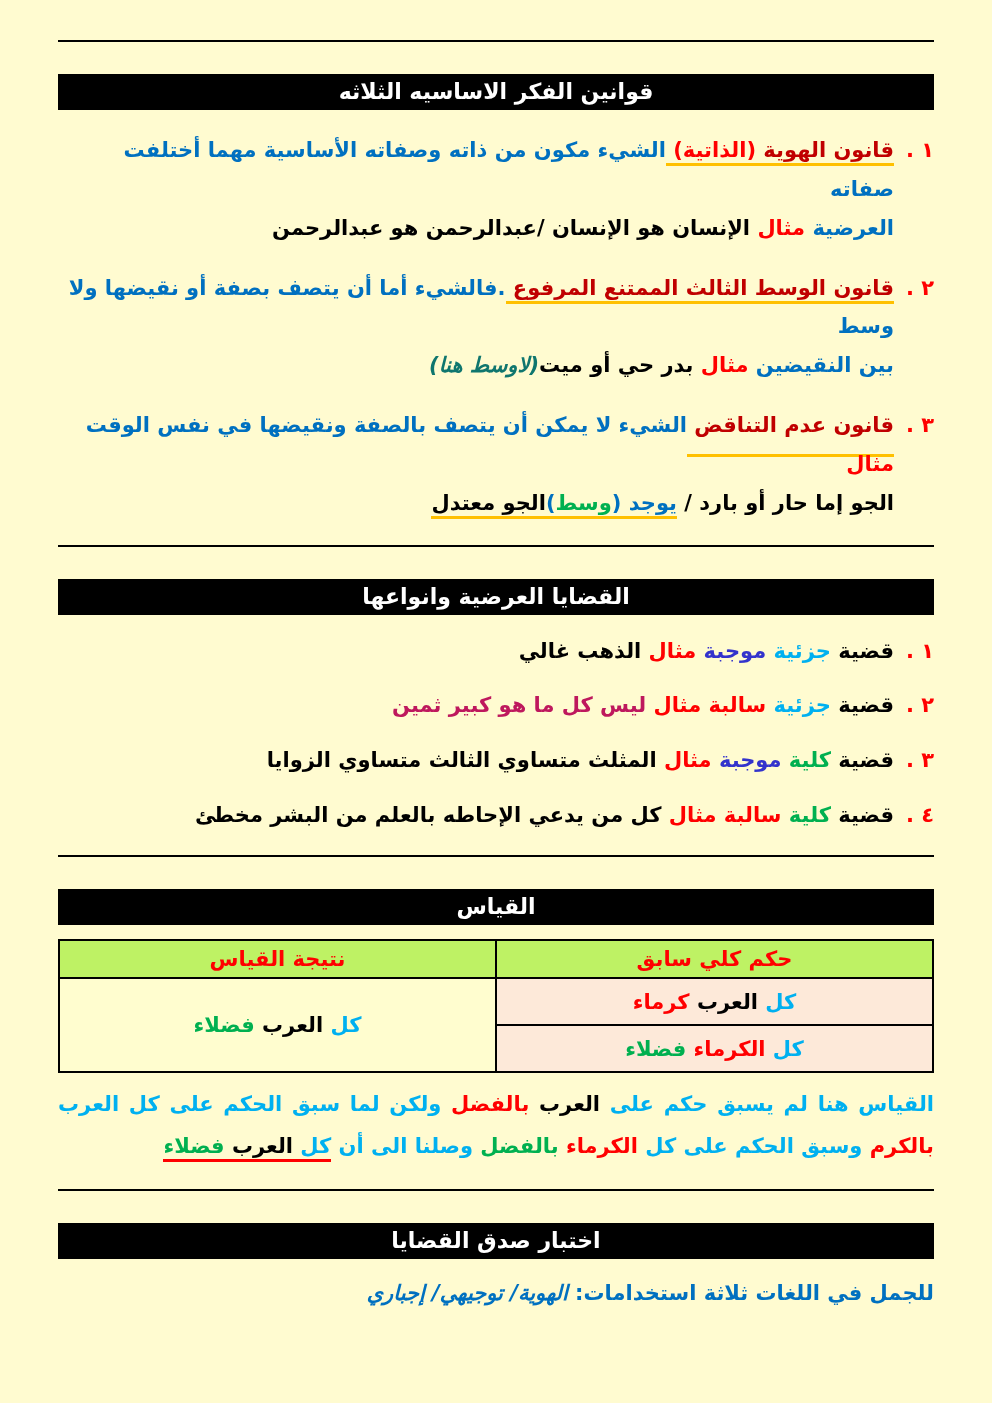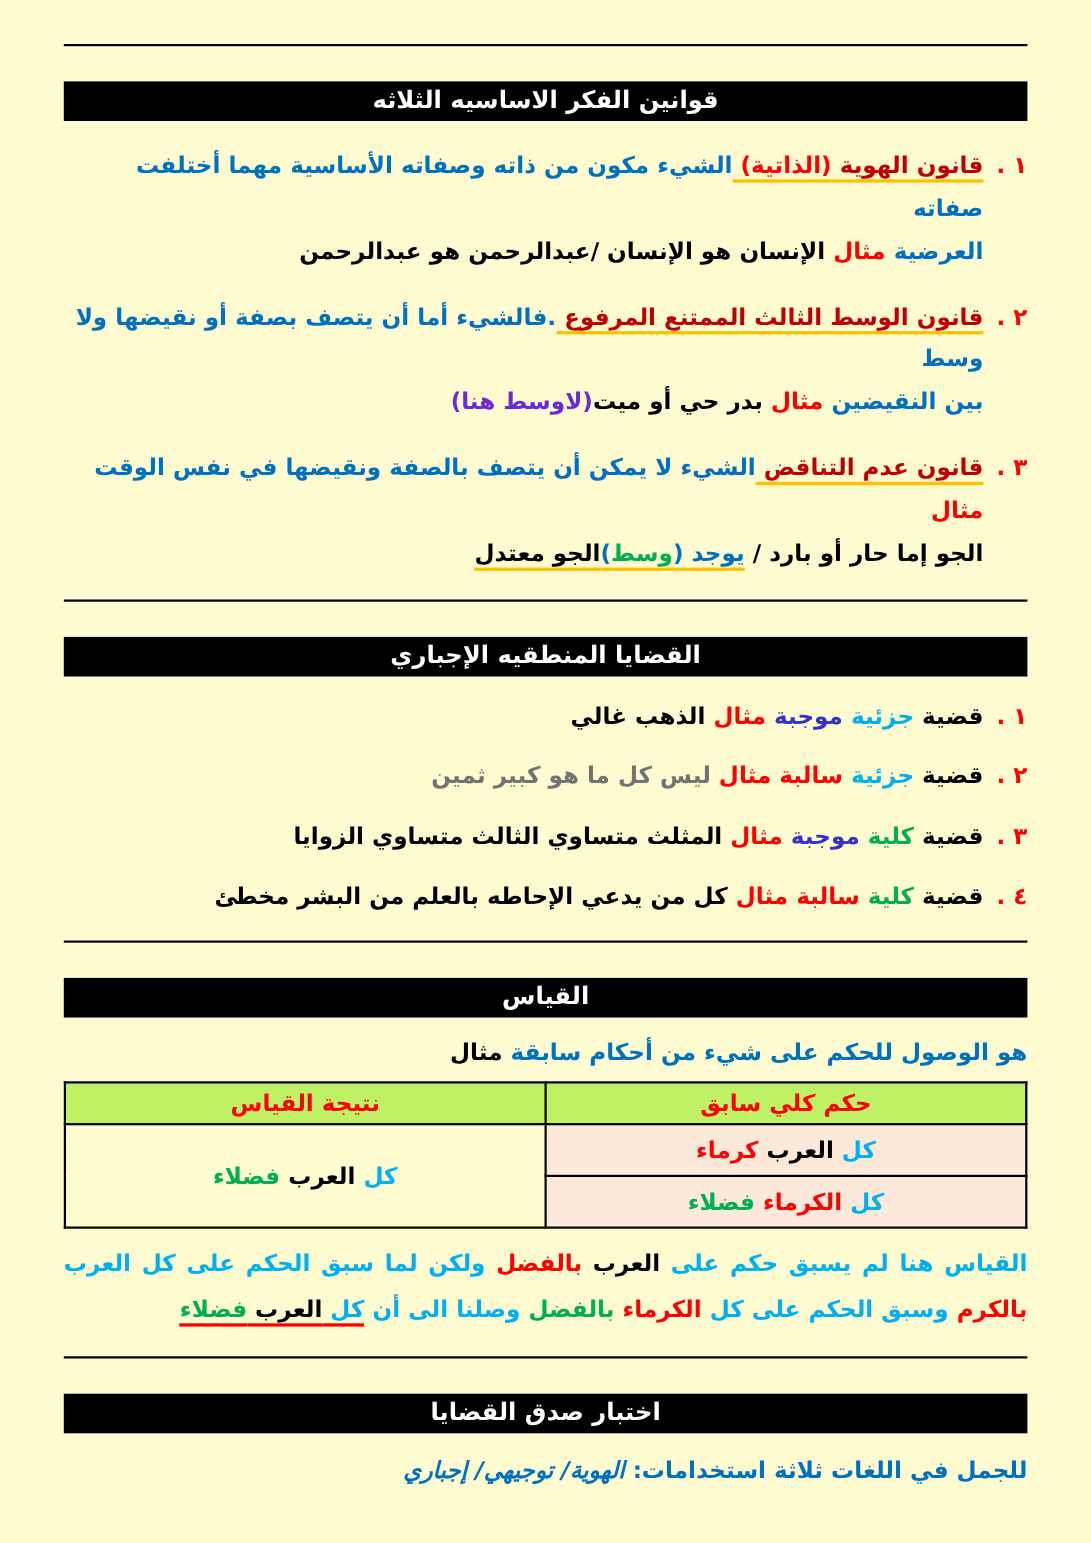--- a/index.html
+++ b/index.html
@@ -112,60 +112,59 @@
       <div class="law-text">
         <div><span style="color: rgb(192, 0, 0); border-bottom: 3px solid rgb(255, 192, 0); padding-bottom: 1px;">قانون الهوية </span><span style="color: rgb(255, 0, 0); border-bottom: 3px solid rgb(255, 192, 0); padding-bottom: 1px;">(الذاتية) </span><span style="color: rgb(0, 112, 192);">الشيء مكون من ذاته وصفاته الأساسية مهما أختلفت صفاته</span></div>
         <div><span style="color: rgb(0, 112, 192);">العرضية </span><span style="color: rgb(255, 0, 0);">مثال </span><span style="color: rgb(0, 0, 0);">الإنسان هو الإنسان /عبدالرحمن هو عبدالرحمن</span></div>
       </div>
     </div>
 
     <div class="law-item">
       <span class="num">٢ .</span>
       <div class="law-text">
         <div><span style="color: rgb(192, 0, 0); border-bottom: 3px solid rgb(255, 192, 0); padding-bottom: 1px;">قانون الوسط الثالث الممتنع المرفوع </span><span style="color: rgb(0, 112, 192);">.فالشيء أما أن يتصف بصفة أو نقيضها ولا وسط</span></div>
-        <div><span style="color: rgb(0, 112, 192);">بين النقيضين </span><span style="color: rgb(255, 0, 0);">مثال </span><span style="color: rgb(0, 0, 0);">بدر حي أو ميت</span><span style="color: #6d28d9;">(لاوسط هنا)</span></div>
+        <div><span style="color: rgb(0, 112, 192);">بين النقيضين </span><span style="color: rgb(255, 0, 0);">مثال </span><span style="color: rgb(0, 0, 0);">بدر حي أو ميت</span><span style="color: #0f766e; font-style: italic;">(لاوسط هنا)</span></div>
       </div>
     </div>
 
     <div class="law-item">
       <span class="num">٣ .</span>
       <div class="law-text">
-        <div><span style="color: rgb(192, 0, 0); border-bottom: 3px solid rgb(255, 192, 0); padding-bottom: 1px;">قانون عدم التناقض </span><span style="color: rgb(0, 112, 192);">الشيء لا يمكن أن يتصف بالصفة ونقيضها في نفس الوقت </span><span style="color: rgb(255, 0, 0);">مثال</span></div>
+        <div><span style="color: rgb(192, 0, 0); border-bottom: 3px solid rgb(255, 192, 0); padding-bottom: 17px;">قانون عدم التناقض </span><span style="color: rgb(0, 112, 192);">الشيء لا يمكن أن يتصف بالصفة ونقيضها في نفس الوقت </span><span style="color: rgb(255, 0, 0);">مثال</span></div>
         <div><span style="color: rgb(0, 0, 0);">الجو إما حار أو بارد / </span><span style="color: rgb(0, 112, 192); border-bottom: 3px solid rgb(255, 192, 0); padding-bottom: 1px;">يوجد </span><span style="color: rgb(0, 112, 192); border-bottom: 3px solid rgb(255, 192, 0); padding-bottom: 1px;">(</span><span style="color: rgb(0, 176, 80); border-bottom: 3px solid rgb(255, 192, 0); padding-bottom: 1px;">وسط</span><span style="color: rgb(0, 112, 192); border-bottom: 3px solid rgb(255, 192, 0); padding-bottom: 1px;">)</span><span style="color: rgb(0, 0, 0); border-bottom: 3px solid rgb(255, 192, 0); padding-bottom: 1px;">الجو معتدل</span></div>
       </div>
     </div>
   </div>
 
   <div class="section-gap">
     <div class="hairline"></div>
-    <div class="bar">القضايا المنطقيه الإجباري</div>
+    <div class="bar">القضايا العرضية وانواعها</div>
 
     <div class="prop-item">
       <span class="num">١ .</span>
       <div class="prop-text"><span style="color: rgb(0, 0, 0);">قضية </span><span style="color: rgb(0, 176, 240);">جزئية </span><span style="color: rgb(51, 51, 204);">موجبة </span><span style="color: rgb(255, 0, 0);"> مثال </span><span style="color: rgb(0, 0, 0);">الذهب غالي</span></div>
     </div>
     <div class="prop-item">
       <span class="num">٢ .</span>
-      <div class="prop-text"><span style="color: rgb(0, 0, 0);">قضية </span><span style="color: rgb(0, 176, 240);">جزئية </span><span style="color: rgb(255, 0, 0);">سالبة </span><span style="color: rgb(255, 0, 0);">مثال </span><span style="color: #737373;">ليس كل ما هو كبير ثمين</span></div>
+      <div class="prop-text"><span style="color: rgb(0, 0, 0);">قضية </span><span style="color: rgb(0, 176, 240);">جزئية </span><span style="color: rgb(255, 0, 0);">سالبة </span><span style="color: rgb(255, 0, 0);">مثال </span><span style="color: #be185d;">ليس كل ما هو كبير ثمين</span></div>
     </div>
     <div class="prop-item">
       <span class="num">٣ .</span>
       <div class="prop-text"><span style="color: rgb(0, 0, 0);">قضية </span><span style="color: rgb(0, 176, 80);">كلية </span><span style="color: rgb(51, 51, 204);">موجبة </span><span style="color: rgb(255, 0, 0);">مثال </span><span style="color: rgb(0, 0, 0);">المثلث متساوي الثالث متساوي الزوايا</span></div>
     </div>
     <div class="prop-item">
       <span class="num">٤ .</span>
       <div class="prop-text"><span style="color: rgb(0, 0, 0);">قضية </span><span style="color: rgb(0, 176, 80);">كلية </span><span style="color: rgb(255, 0, 0);">سالبة </span><span style="color: rgb(255, 0, 0);">مثال </span><span style="color: rgb(0, 0, 0);">كل من يدعي الإحاطه بالعلم من البشر مخطئ</span></div>
     </div>
   </div>
 
   <div class="section-gap">
     <div class="hairline"></div>
     <div class="bar">القياس</div>
 
-    <div class="intro-line"><span style="color: rgb(0, 112, 192);">هو الوصول للحكم على شيء من أحكام سابقة </span><span style="color: rgb(0, 0, 0);">مثال</span></div>
 
     <table class="qtable">
       <tbody>
         <tr>
           <td class="th-cell">حكم كلي سابق</td>
           <td class="th-cell">نتيجة القياس</td>
         </tr>
         <tr>
           <td class="pink-cell"><span style="color: rgb(0, 176, 240);">كل </span><span style="color: rgb(0, 0, 0);">العرب </span><span style="color: rgb(255, 0, 0); margin-top: 12px;">كرماء</span></td>
           <td class="result-cell" rowspan="2"><span style="color: rgb(0, 176, 240);">كل </span><span style="color: rgb(0, 0, 0);">العرب </span><span style="color: rgb(0, 176, 80);">فضلاء</span></td>

